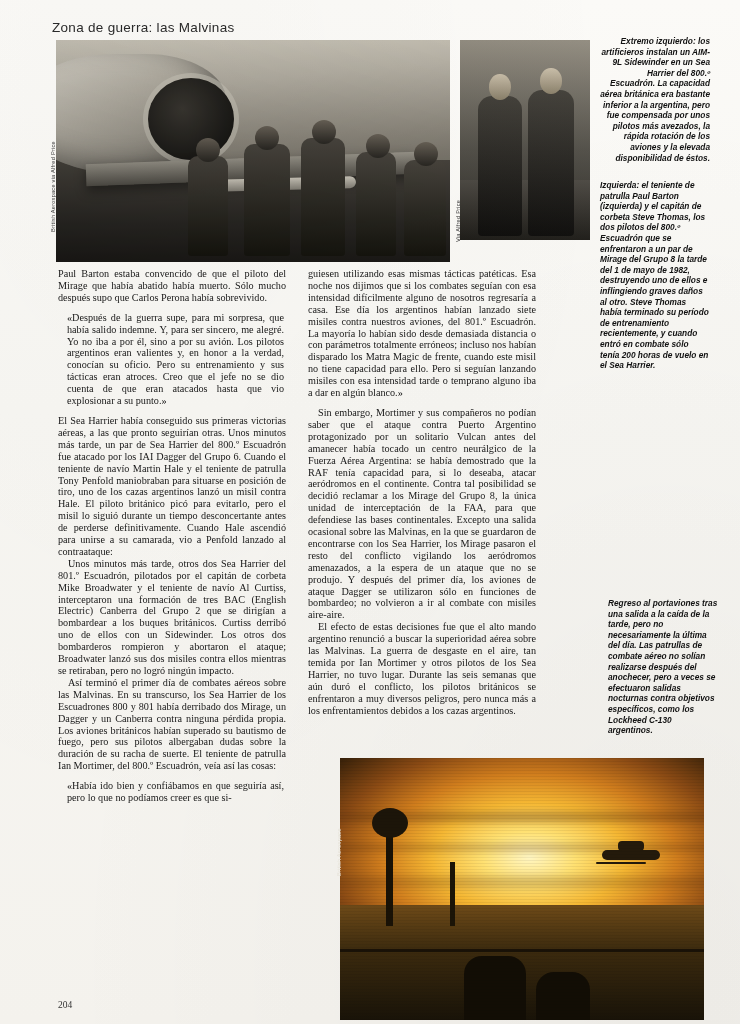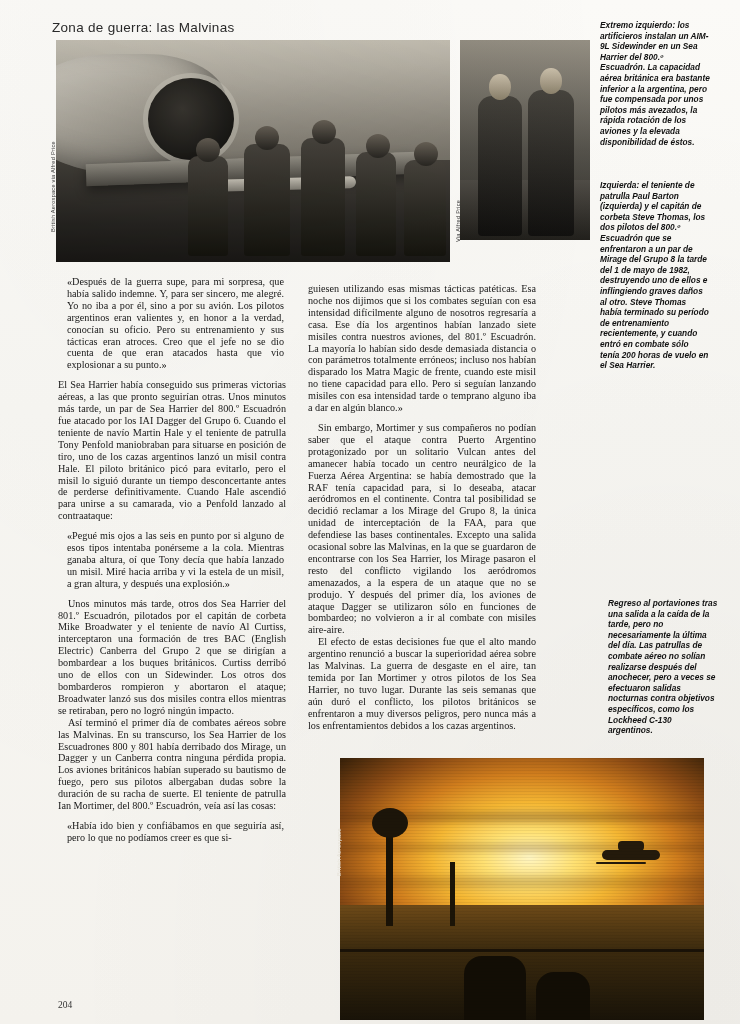--- a/index.html
+++ b/index.html
@@ -196,35 +196,35 @@
   .col p.gap { margin-top: 8px; }
   .col p.quote {
     margin-top: 8px;
     margin-bottom: 8px;
     margin-left: 9px;
     margin-right: 2px;
     text-indent: 0;
   }
 
   .col-left  { left: 58px;  top: 268px; width: 228px; }
-  .col-right { left: 308px; top: 268px; width: 228px; margin-top: 15px; }
+  .col-right { left: 308px; top: 268px; width: 228px; }
 
   
   .sidebar {
     position: absolute;
     left: 600px;
     width: 110px;
     font-family: "Liberation Sans", sans-serif;
     font-style: italic;
     font-weight: bold;
     font-size: 8.3px;
     line-height: 10.6px;
     color: #111;
   }
-  .cap-1 { top: 20px; }
+  .cap-1 { top: 36px; text-align: right; }
   .cap-2 { top: 180px; }
   .cap-3 { top: 598px; margin-left: 8px; }
 
   
   .photo-bottom {
     position: absolute;
     left: 340px;
     top: 758px;
     width: 364px;
     height: 262px;
@@ -351,23 +351,23 @@
     <div class="deck"></div>
     <div class="pilot pl"></div>
     <div class="pilot pr"></div>
     <div class="phead ph1"></div>
     <div class="phead ph2"></div>
     <div class="haze"></div>
   </div>
   <div class="credit-vert credit-port">Via Alfred Price</div>
 
   <div class="col col-left">
+    <p class="noind">Paul Barton estaba convencido de que el piloto del Mirage que había abatido había muerto. Sólo mucho después supo que Carlos Perona había sobrevivido.</p>
     <p class="quote">«Después de la guerra supe, para mi sorpresa, que había salido indemne. Y, para ser sincero, me alegré. Yo no iba a por él, sino a por su avión. Los pilotos argentinos eran valientes y, en honor a la verdad, conocían su oficio. Pero su entrenamiento y sus tácticas eran atroces. Creo que el jefe no se dio cuenta de que eran atacados hasta que vio explosionar a su punto.»</p>
     <p class="noind">El Sea Harrier había conseguido sus primeras victorias aéreas, a las que pronto seguirían otras. Unos minutos más tarde, un par de Sea Harrier del 800.º Escuadrón fue atacado por los IAI Dagger del Grupo 6. Cuando el teniente de navío Martin Hale y el teniente de patrulla Tony Penfold maniobraban para situarse en posición de tiro, uno de los cazas argentinos lanzó un misil contra Hale. El piloto británico picó para evitarlo, pero el misil lo siguió durante un tiempo desconcertante antes de perderse definitivamente. Cuando Hale ascendió para unirse a su camarada, vio a Penfold lanzado al contraataque:</p>
-    <p class="quote">«Pegué mis ojos a las seis en punto por si alguno de esos tipos intentaba ponérseme a la cola. Mientras ganaba altura, oí que Tony decía que había lanzado un misil. Miré hacia arriba y vi la estela de un misil, a gran altura, y después una explosión.»</p>
     <p>Unos minutos más tarde, otros dos Sea Harrier del 801.º Escuadrón, pilotados por el capitán de corbeta Mike Broadwater y el teniente de navío Al Curtiss, interceptaron una formación de tres BAC (English Electric) Canberra del Grupo 2 que se dirigían a bombardear a los buques británicos. Curtiss derribó uno de ellos con un Sidewinder. Los otros dos bombarderos rompieron y abortaron el ataque; Broadwater lanzó sus dos misiles contra ellos mientras se retiraban, pero no logró ningún impacto.</p>
     <p>Así terminó el primer día de combates aéreos sobre las Malvinas. En su transcurso, los Sea Harrier de los Escuadrones 800 y 801 había derribado dos Mirage, un Dagger y un Canberra contra ninguna pérdida propia. Los aviones británicos habían superado su bautismo de fuego, pero sus pilotos albergaban dudas sobre la duración de su racha de suerte. El teniente de patrulla Ian Mortimer, del 800.º Escuadrón, veía así las cosas:</p>
     <p class="quote">«Había ido bien y confiábamos en que seguiría así, pero lo que no podíamos creer es que si-</p>
   </div>
 
   <div class="col col-right">
     <p class="noind">guiesen utilizando esas mismas tácticas patéticas. Esa noche nos dijimos que si los combates seguían con esa intensidad difícilmente alguno de nosotros regresaría a casa. Ese día los argentinos habían lanzado siete misiles contra nuestros aviones, del 801.º Escuadrón. La mayoría lo habían sido desde demasiada distancia o con parámetros totalmente erróneos; incluso nos habían disparado los Matra Magic de frente, cuando este misil no tiene capacidad para ello. Pero si seguían lanzando misiles con esa intensidad tarde o temprano alguno iba a dar en algún blanco.»</p>
     <p class="gap">Sin embargo, Mortimer y sus compañeros no podían saber que el ataque contra Puerto Argentino protagonizado por un solitario Vulcan antes del amanecer había tocado un centro neurálgico de la Fuerza Aérea Argentina: se había demostrado que la RAF tenía capacidad para, si lo deseaba, atacar aeródromos en el continente. Contra tal posibilidad se decidió reclamar a los Mirage del Grupo 8, la única unidad de interceptación de la FAA, para que defendiese las bases continentales. Excepto una salida ocasional sobre las Malvinas, en la que se guardaron de encontrarse con los Sea Harrier, los Mirage pasaron el resto del conflicto vigilando los aeródromos amenazados, a la espera de un ataque que no se produjo. Y después del primer día, los aviones de ataque Dagger se utilizaron sólo en funciones de bombardeo; no volvieron a ir al combate con misiles aire-aire.</p>
     <p>El efecto de estas decisiones fue que el alto mando argentino renunció a buscar la superioridad aérea sobre las Malvinas. La guerra de desgaste en el aire, tan temida por Ian Mortimer y otros pilotos de los Sea Harrier, no tuvo lugar. Durante las seis semanas que aún duró el conflicto, los pilotos británicos se enfrentaron a muy diversos peligros, pero nunca más a los enfrentamientos debidos a los cazas argentinos.</p>
   </div>

